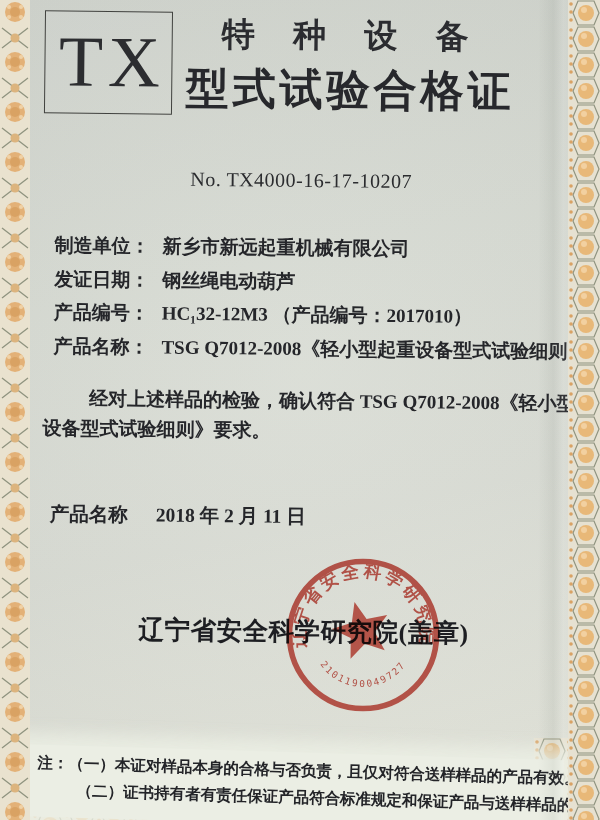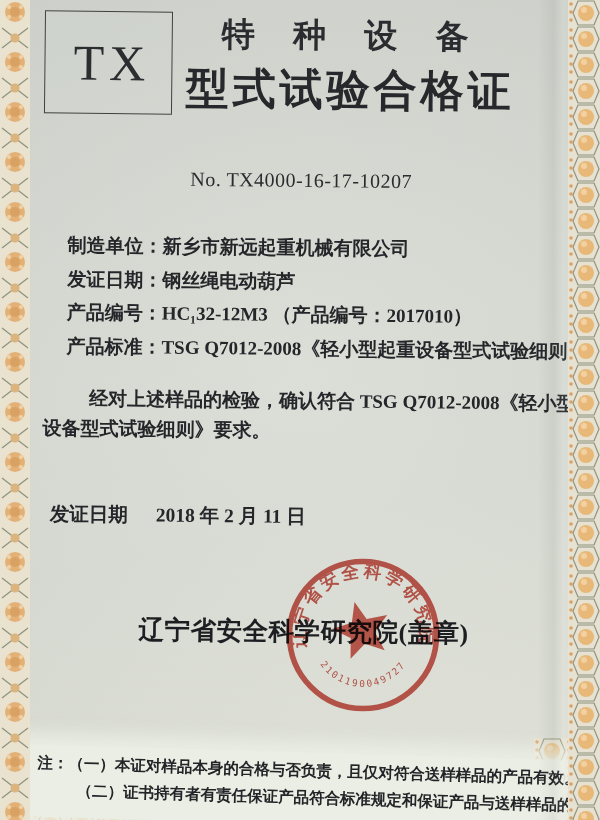--- a/index.html
+++ b/index.html
@@ -26,37 +26,37 @@
   .corner-block{position:absolute;z-index:1;}
   .bottom-strip{position:absolute;z-index:1;}
 
   .content{position:absolute;inset:0;z-index:2;color:#25262a;transform:rotate(0.6deg);transform-origin:300px 300px;}
 
   .tx-box{
     position:absolute;left:42px;top:13px;width:126px;height:101px;
     border:1.6px solid #41423f;display:flex;align-items:center;justify-content:center;
     background:rgba(255,255,255,0.04);
   }
-  .tx-box span{font-size:50px;letter-spacing:5px;color:#2c2d30;font-weight:500;margin-left:7px;}
+  .tx-box span{font-size:72px;letter-spacing:5px;color:#2c2d30;font-weight:500;margin-left:7px;}
 
   .title1{
     position:absolute;left:195px;top:13px;width:310px;text-align:center;
     font-size:33px;letter-spacing:15px;font-weight:600;color:#2b2c30;white-space:nowrap;
   }
   .title2{
     position:absolute;left:183px;top:61px;width:330px;text-align:center;
     font-size:43px;letter-spacing:4px;font-weight:600;color:#27282c;white-space:nowrap;
   }
   .cert-no{
     position:absolute;left:150px;top:169px;width:300px;text-align:center;
     font-size:20px;letter-spacing:0.5px;color:#2b2c2f;font-weight:500;white-space:nowrap;
   }
   .fields{position:absolute;left:54px;top:231px;font-size:19px;line-height:33.5px;font-weight:600;}
   .field-row{white-space:nowrap;}
-  .field-label{display:inline-block;min-width:108px;text-align:right;}
+  .field-label{display:inline-block;min-width:108px;}
   .statement{position:absolute;left:44px;top:386px;width:520px;font-size:19px;line-height:30px;font-weight:600;}
   .statement .l1{padding-left:46px;white-space:nowrap;}
   .statement .l2{white-space:nowrap;}
   .date-row{position:absolute;left:52px;top:503px;font-size:19.5px;font-weight:600;white-space:nowrap;}
   .date-row .gap{display:inline-block;width:28px;}
   .issuer{
     position:absolute;left:142px;top:614px;font-size:25.5px;font-weight:700;
     letter-spacing:0.5px;color:#1d1e22;white-space:nowrap;
   }
   .seal{position:absolute;left:270px;top:542px;width:186px;height:186px;z-index:4;mix-blend-mode:multiply;}
@@ -134,31 +134,31 @@
       <div class="field-row">
         <span class="field-label">制造单位：</span><span>新乡市新远起重机械有限公司</span>
       </div>
       <div class="field-row">
         <span class="field-label">发证日期：</span><span>钢丝绳电动葫芦</span>
       </div>
       <div class="field-row">
         <span class="field-label">产品编号：</span><span>HC₁32-12M3 （产品编号：2017010）</span>
       </div>
       <div class="field-row">
-        <span class="field-label">产品标准：</span><span>TSG Q7012-2008《轻小型起重设备型式试验细则》</span>
+        <span class="field-label">产品名称：</span><span>TSG Q7012-2008《轻小型起重设备型式试验细则》</span>
       </div>
     </div>
 
     <div class="statement">
       <div class="l1">经对上述样品的检验，确认符合 TSG Q7012-2008《轻小型起重</div>
       <div class="l2">设备型式试验细则》要求。</div>
     </div>
 
     <div class="date-row">
-      <span>发证日期</span><span class="gap"></span><span>2018 年 2 月 11 日</span>
+      <span>产品名称</span><span class="gap"></span><span>2018 年 2 月 11 日</span>
     </div>
 
     <div class="issuer">辽宁省安全科学研究院(盖章)</div>
   </div>
 
   <svg class="seal" viewBox="0 0 186 186">
     <g opacity="0.87">
       <circle cx="93" cy="93" r="73.5" fill="none" stroke="#c7473c" stroke-width="5.6"></circle>
       <polygon points="92,59 99.6,78.5 120.5,79.7 104.4,93 109.6,113.3 92,102 74.4,113.3 79.6,93 63.5,79.7 84.4,78.5" fill="#cb4a3e" transform="rotate(-14 92 90)"></polygon>
       <path id="sealTopArc" d="M 45.5,126.3 A 58,58 0 1 1 140.5,126.3" fill="none"></path>

